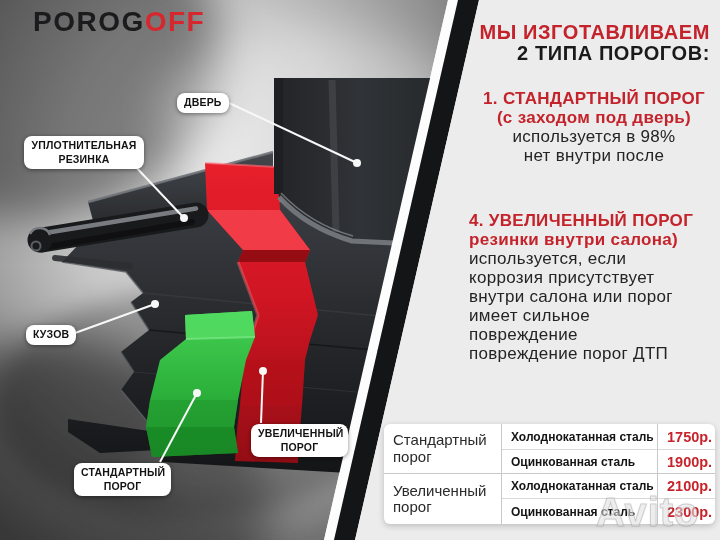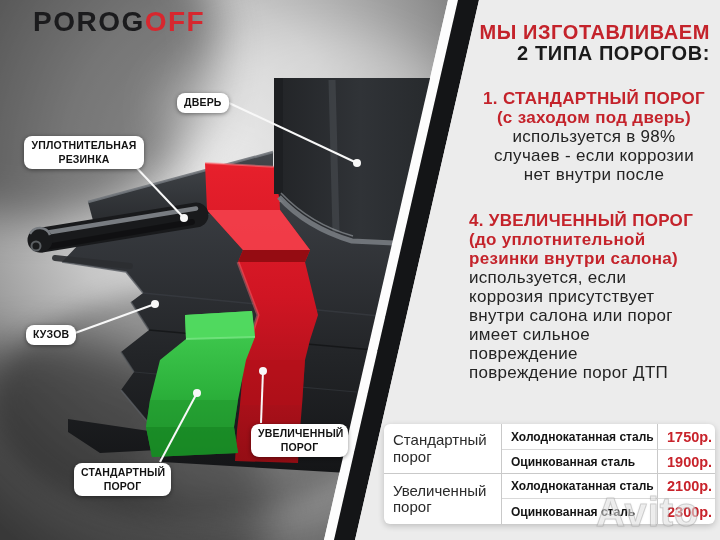--- a/index.html
+++ b/index.html
@@ -221,27 +221,25 @@
 
   <div class="panel-head">
     <div class="h-red">МЫ ИЗГОТАВЛИВАЕМ</div>
     <div class="h-black">2 ТИПА ПОРОГОВ:</div>
   </div>
 
   <div class="tblock block1">
     <div class="t-red">1. СТАНДАРТНЫЙ ПОРОГ</div>
     <div class="t-red">(с заходом под дверь)</div>
     <div class="t-dark">используется в 98%</div>
-    <div class="t-dark">случаев - если коррозии</div>
     <div class="t-dark">нет внутри после</div>
   </div>
 
   <div class="tblock block2">
     <div class="t-red">4. УВЕЛИЧЕННЫЙ ПОРОГ</div>
-    <div class="t-red">(до уплотнительной</div>
     <div class="t-red">резинки внутри салона)</div>
     <div class="t-dark">используется, если</div>
     <div class="t-dark">коррозия присутствует</div>
     <div class="t-dark">внутри салона или порог</div>
     <div class="t-dark">имеет сильное</div>
     <div class="t-dark">повреждение</div>
     <div class="t-dark">повреждение порог ДТП</div>
   </div>
 
   <div class="price-table">

